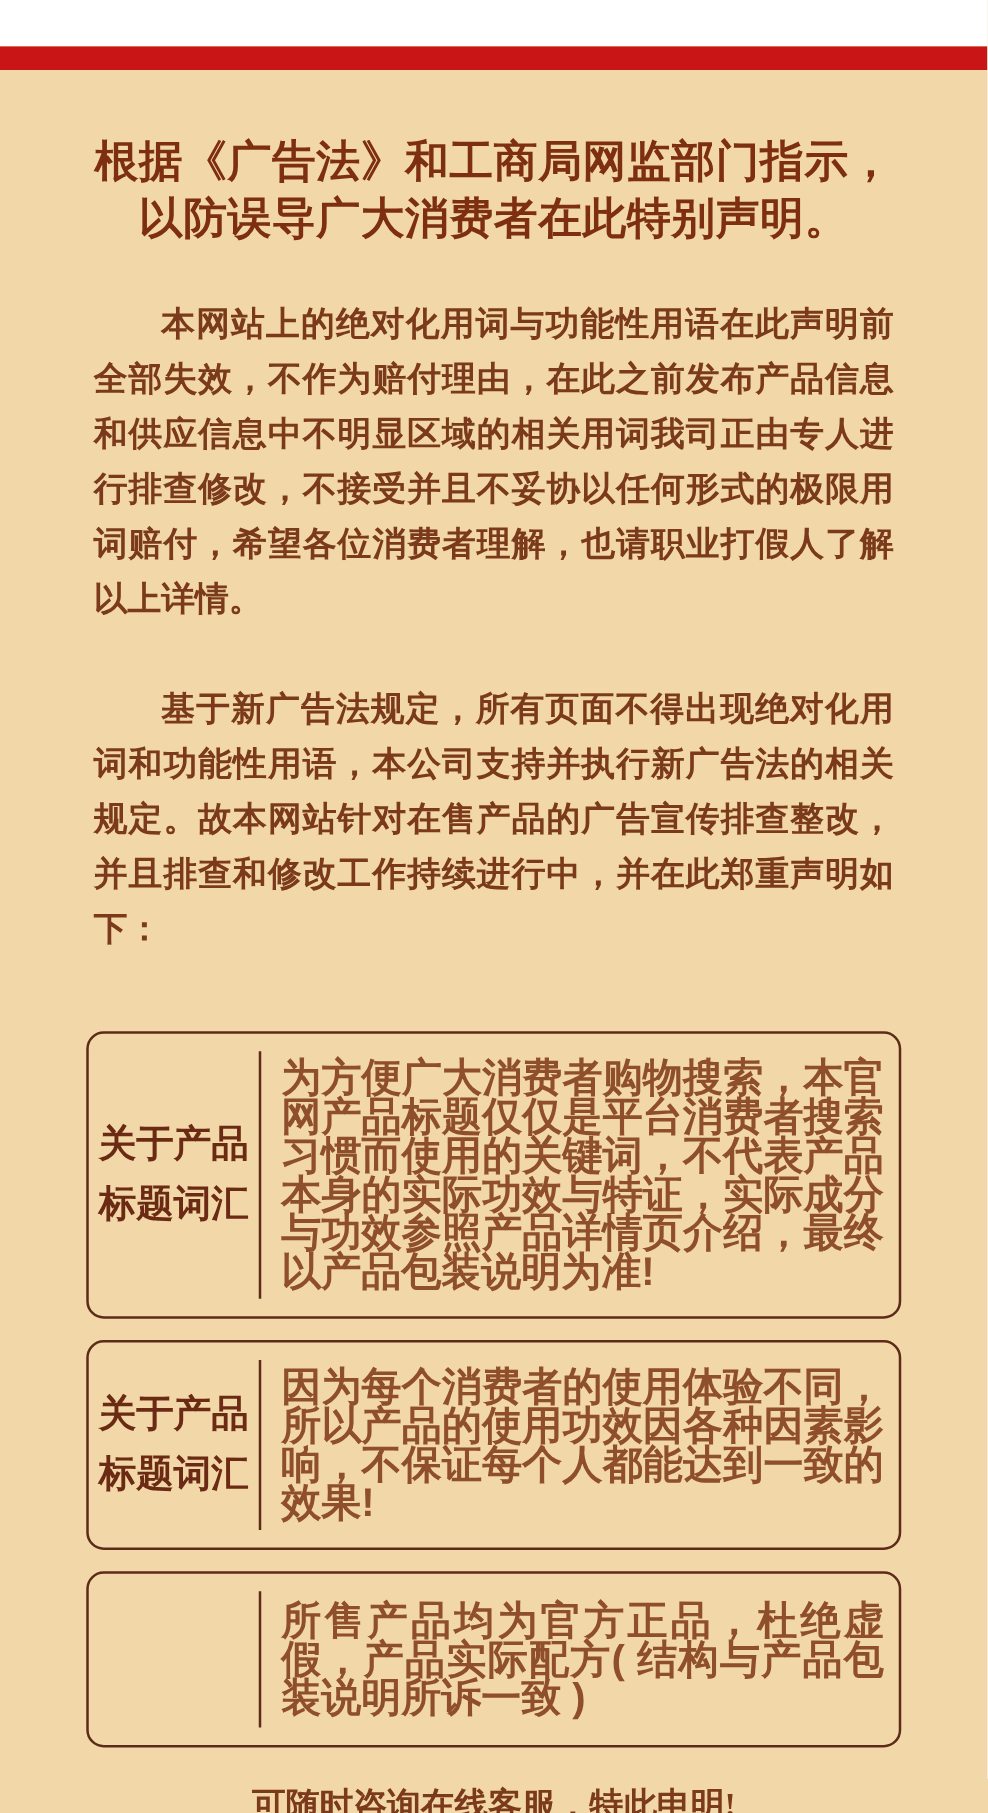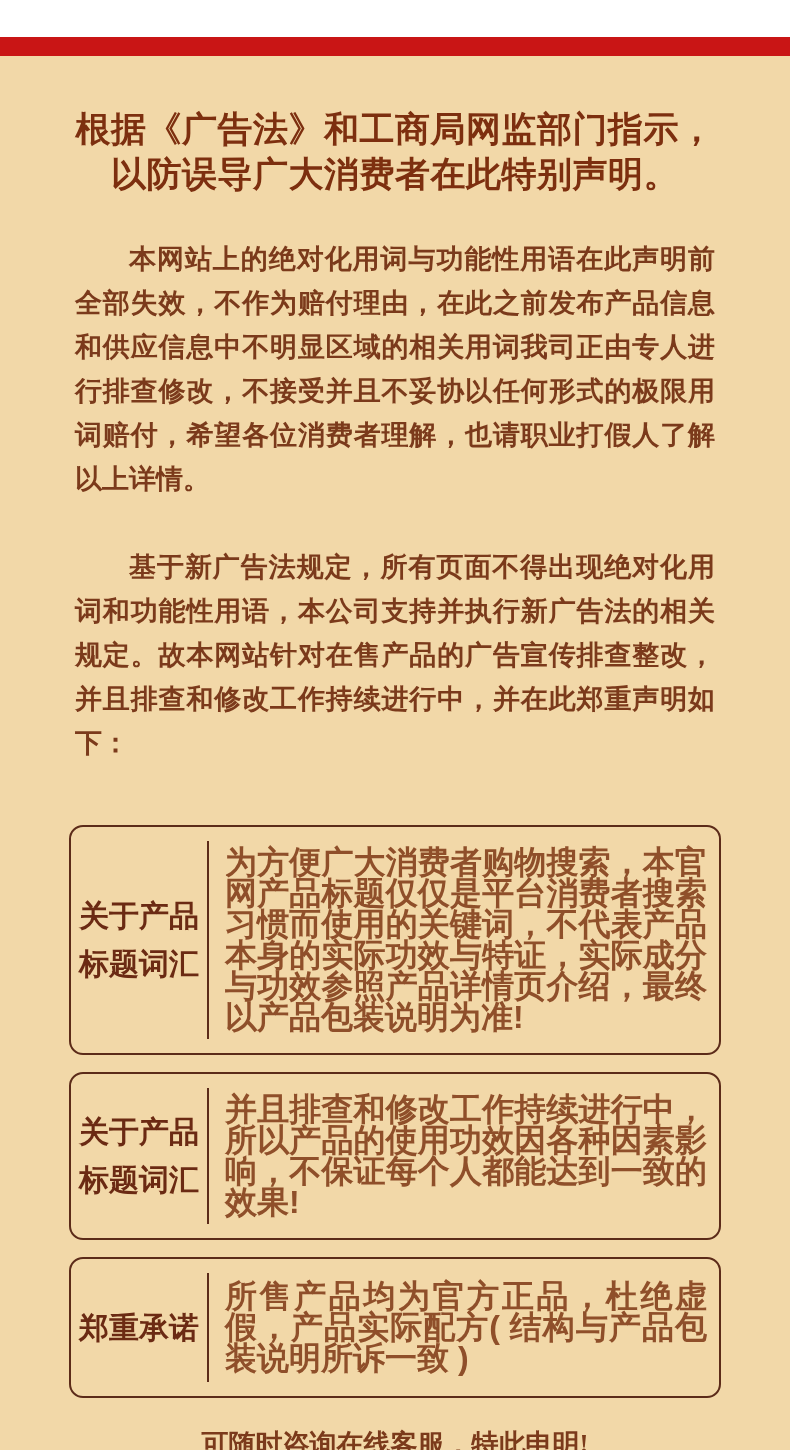--- a/index.html
+++ b/index.html
@@ -118,26 +118,25 @@
       <div class="box-divider"></div>
       <p class="box-desc">为方便广大消费者购物搜索，本官网产品标题仅仅是平台消费者搜索习惯而使用的关键词，不代表产品本身的实际功效与特证，实际成分与功效参照产品详情页介绍，最终以产品包装说明为准!</p>
     </div>
 
     <div class="box">
       <div class="box-label">
         <span>关于产品</span>
         <span>标题词汇</span>
       </div>
       <div class="box-divider"></div>
-      <p class="box-desc">并且排查和修改工作持续进行中，所以产品的使用功效因各种因素影响，不保证每个人都能达到一致的效果!</p>
+      <p class="box-desc">因为每个消费者的使用体验不同，所以产品的使用功效因各种因素影响，不保证每个人都能达到一致的效果!</p>
     </div>
 
     <div class="box">
       <div class="box-label">
-        <span>郑重承诺</span>
       </div>
       <div class="box-divider"></div>
       <p class="box-desc">所售产品均为官方正品，杜绝虚假，产品实际配方( 结构与产品包装说明所诉一致 )</p>
     </div>
 
   </section>
 
   <div class="footer">
     <span>可随时咨询在线客服，特此申明!</span>
     <span>如购买过程中有任何疑问，</span>

